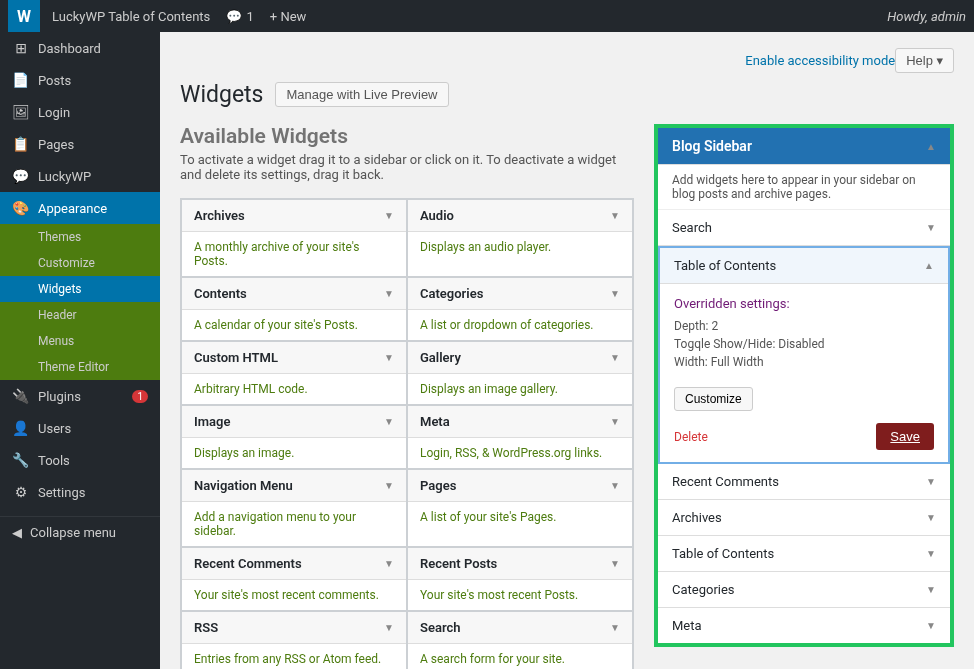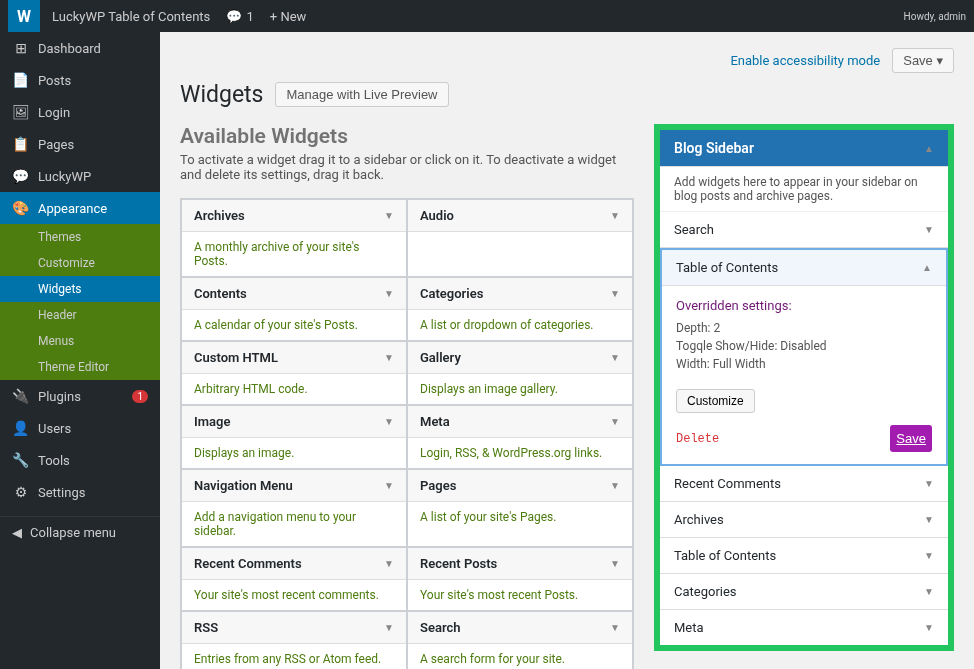--- a/index.html
+++ b/index.html
@@ -13,21 +13,21 @@
       display: flex;
       align-items: center;
       padding: 0 8px;
       font-size: 13px;
       position: fixed;
       top: 0; left: 0; right: 0;
       z-index: 9999;
     }
     #wpadminbar .ab-item { color: #ccc; text-decoration: none; padding: 0 8px; display: flex; align-items: center; gap: 4px; }
     #wpadminbar .wp-logo { background: #0073aa; width: 32px; height: 32px; display: flex; align-items: center; justify-content: center; color: #fff; font-weight: bold; font-size: 16px; margin-right: 4px; }
-    #wpadminbar .howdy { margin-left: auto; color: #ccc; font-size: 10px; }
+    #wpadminbar .howdy { margin-left: auto; color: #ccc; font-size: 13px; font-style: italic; }
 
     
     .layout { display: flex; margin-top: 32px; min-height: calc(100vh - 32px); }
 
     
     #adminmenu {
       width: 160px;
       background: #23282d;
       flex-shrink: 0;
       padding-top: 0;
@@ -86,21 +86,20 @@
       color: #555;
     }
 
     
     .accessibility-link { font-size: 13px; color: #0073aa; text-decoration: none; }
 
     .top-right-bar {
       display: flex;
       justify-content: flex-end;
       align-items: center;
-      gap: 12px;
       margin-bottom: 8px;
     }
 
     
     .section-title { font-size: 21px; font-weight: 600; color: #737373; margin-bottom: 4px; }
     .section-desc { color: #555; margin-bottom: 16px; font-size: 13px; }
 
     
     .widgets-grid {
       display: grid;
@@ -134,21 +133,21 @@
       gap: 20px;
     }
     .widgets-section { flex: 1; }
 
     
     .blog-sidebar-panel {
       width: 300px;
       flex-shrink: 0;
     }
     .sidebar-panel {
-      border: 6px solid #22c55e;
+      border: 4px solid #22c55e;
       background: #fff;
       margin-bottom: 25px;
     }
     .sidebar-panel-header {
       background: #f7f7f7;
       padding: 10px 14px;
       display: flex;
       align-items: center;
       justify-content: space-between;
       border-bottom: 1px solid #ddd;
@@ -192,27 +191,27 @@
     .customize-btn {
       background: #f7f7f7;
       border: 1px solid #ccc;
       border-radius: 3px;
       padding: 4px 10px;
       font-size: 12px;
       cursor: pointer;
       margin-top: 8px;
       display: inline-block;
     }
-    .delete-link { color: #d63638; text-decoration: none; font-size: 12px; cursor: pointer; font-family: Liberation Mono, monospace; }
+    .delete-link { color: #d63638; text-decoration: none; font-size: 12px; cursor: pointer; }
     .save-btn {
-      background: #a21caf;
+      background: #7f1d1d;
       color: #fff;
       border: none;
       border-radius: 3px;
-      padding: 6px 6px;
+      padding: 6px 14px;
       font-size: 13px;
       cursor: pointer;
       float: right;
       text-decoration: underline;
     }
     .widget-actions { display: flex; align-items: center; justify-content: space-between; margin-top: 12px; }
 
     
     .footer-sidebar-panel {
       border: 1px solid #ccd0d4;
@@ -315,21 +314,21 @@
     </div>
     <div class="collapse-menu">
       <span>◀</span>
       <span>Collapse menu</span>
     </div>
   </div>
 
   <div id="main-content">
     <div class="top-right-bar">
       <a class="accessibility-link">Enable accessibility mode</a>
-      <button class="button-primary">Save ▾</button>
+      <button class="button-primary">Help ▾</button>
     </div>
 
     <div class="page-header">
       <h1>Widgets</h1>
       <button class="button-primary">Manage with Live Preview</button>
     </div>
 
     <div class="content-area">
 
       <div class="widgets-section">
@@ -343,20 +342,21 @@
               <span class="widget-title">Archives</span>
               <span class="chevron-down">▼</span>
             </div>
             <div class="widget-desc">A monthly archive of your site's Posts.</div>
           </div>
           <div class="widget-item">
             <div class="widget-header">
               <span class="widget-title">Audio</span>
               <span class="chevron-down">▼</span>
             </div>
+            <div class="widget-desc">Displays an audio player.</div>
           </div>
 
           <div class="widget-item">
             <div class="widget-header">
               <span class="widget-title">Contents</span>
               <span class="chevron-down">▼</span>
             </div>
             <div class="widget-desc">A calendar of your site's Posts.</div>
           </div>
           <div class="widget-item">

